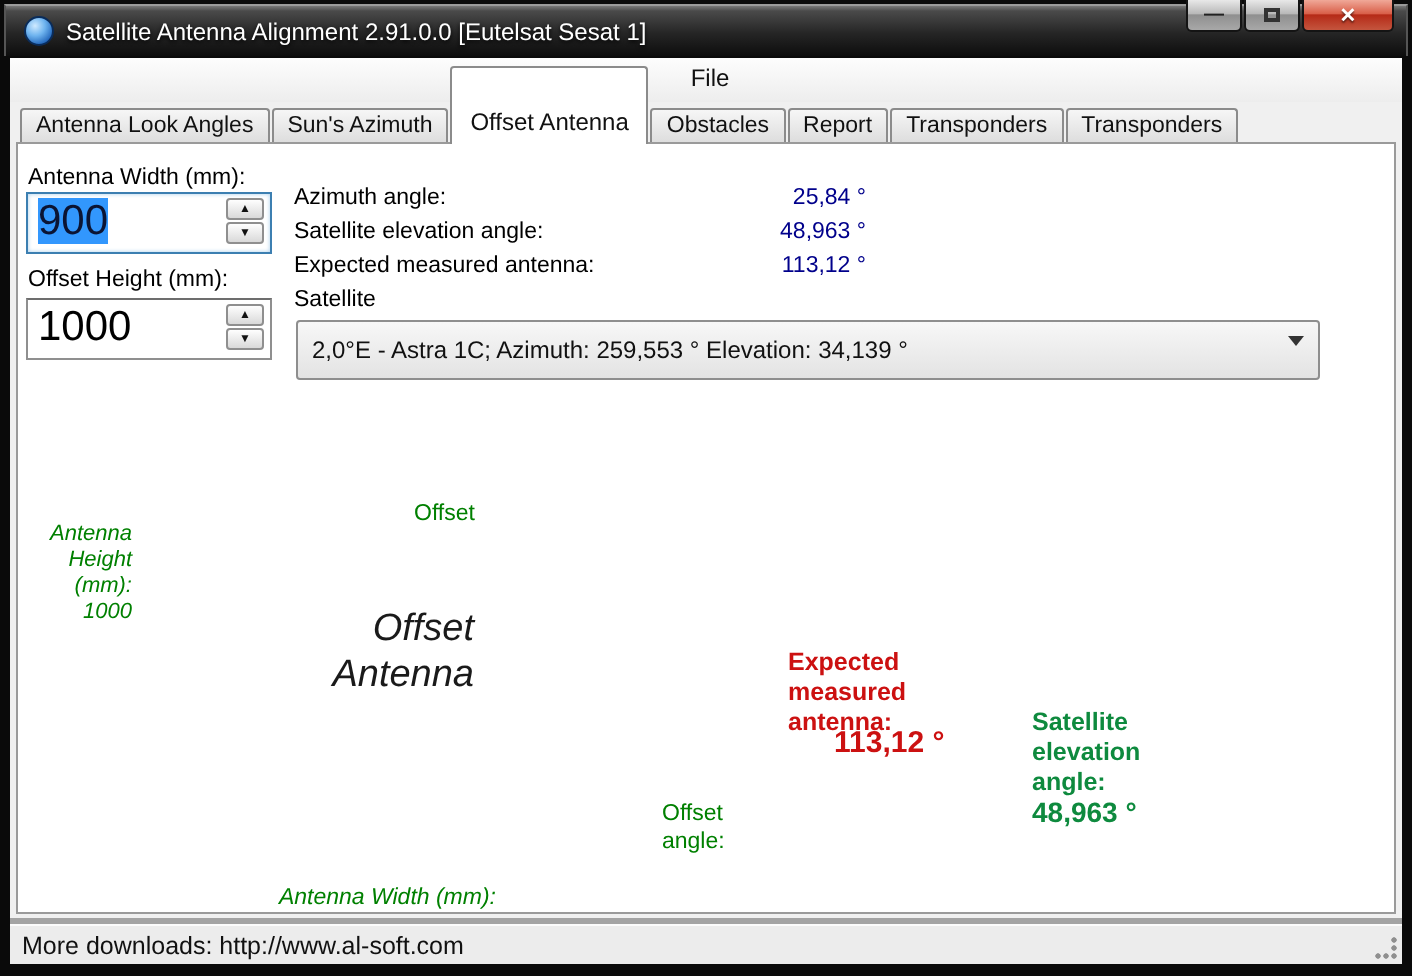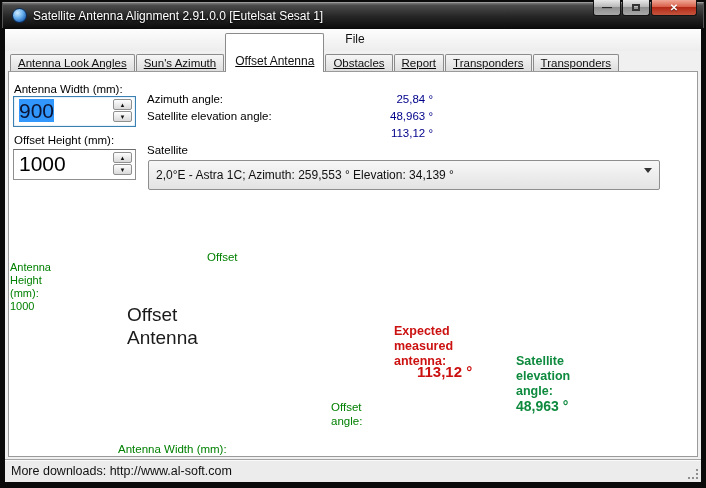--- a/index.html
+++ b/index.html
@@ -27,21 +27,21 @@
   .winbtn.min,.winbtn.max{width:28px;color:#222;text-shadow:none;}
   .winbtn.close{width:46px;background:linear-gradient(180deg,#f0a898 0%,#d9604a 45%,#b52a17 50%,#c4553e 100%);}
   .maxglyph{width:8px;height:7px;border:2px solid #333;display:inline-block;}
   
   .client{position:absolute;left:5px;top:29px;width:696px;height:453px;background:#f0f0f0;}
   
   .menubar{position:absolute;left:5px;top:29px;width:696px;height:22px;
     background:linear-gradient(180deg,#fdfdfd,#ededed);display:flex;align-items:center;padding-left:4px;flex-direction:column;}
   .menu-item{font-size:12px;color:#111;padding:3px 9px;cursor:default;}
   
-  .tabstrip{position:absolute;left:5px;top:51px;width:566px;height:21px;display:flex;align-items:flex-end;padding-left:5px;text-decoration:underline;}
+  .tabstrip{position:absolute;left:5px;top:51px;width:566px;height:21px;display:flex;align-items:flex-end;padding-left:5px;}
   .tab{font-size:11.5px;color:#111;border:1px solid #8b8b8b;border-bottom:none;
     border-top-left-radius:2px;border-top-right-radius:2px;
     background:linear-gradient(180deg,#f6f6f6,#dcdcdc);
     padding:2px 7px 3px 7px;margin-right:1px;white-space:nowrap;position:relative;z-index:1;}
   .tab.active{background:#fff;padding:20px 9px 4px 9px;z-index:3;font-size:12px;}
   
   .pane{position:absolute;left:8px;top:71px;width:690px;height:386px;background:#fff;border:1px solid #9a9a9a;z-index:2;}
   .lbl{position:absolute;font-size:11.5px;color:#000;white-space:nowrap;}
   
   .spinbox{position:absolute;background:#fff;}
@@ -57,29 +57,29 @@
   .info-label{position:absolute;left:147px;font-size:11.5px;color:#000;white-space:nowrap;}
   .info-value{position:absolute;width:286px;left:147px;text-align:right;font-size:11.5px;color:#00008b;white-space:nowrap;}
   
   .combo{position:absolute;left:148px;top:160px;width:512px;height:30px;border:1px solid #8e8e8e;border-radius:2px;
     background:linear-gradient(180deg,#f7f7f7,#e3e3e3);display:flex;align-items:center;}
   .combo-text{font-size:12px;color:#111;padding-left:7px;white-space:nowrap;overflow:hidden;}
   .combo-arrow{position:absolute;right:7px;top:7px;width:0;height:0;border-left:4px solid transparent;border-right:4px solid transparent;border-top:5px solid #333;}
   
   .dg{position:absolute;white-space:nowrap;}
   .green{color:#008000;}
-  .center{text-align:left;}
+  .center{text-align:right;font-style:italic;}
   .dish-title{font-size:19px;color:#1a1a1a;line-height:23px;}
   .red-bold{color:#cc1111;font-weight:bold;font-size:12.5px;line-height:15px;}
   .green-bold{color:#0e8a3e;font-weight:bold;font-size:12.5px;line-height:15px;}
   svg.diagram{position:absolute;left:8px;top:71px;width:690px;height:386px;z-index:0;}
   .overlay{z-index:4;}
   
   .statusbar{position:absolute;left:5px;top:459px;width:696px;height:23px;background:#ececec;
-    border-top:1px solid #a3a3a3;box-shadow:inset 0 1px 0 #fbfbfb;}
+    border-top:3px solid #a3a3a3;box-shadow:inset 0 1px 0 #fbfbfb;}
   .status-text{position:absolute;left:6px;top:4px;font-size:12.5px;color:#111;}
   .grip{position:absolute;right:2px;bottom:2px;width:12px;height:12px;
     background:
      radial-gradient(circle at 10px 10px,#8f8f8f 1.2px,transparent 1.5px),
      radial-gradient(circle at 6px 10px,#8f8f8f 1.2px,transparent 1.5px),
      radial-gradient(circle at 10px 6px,#8f8f8f 1.2px,transparent 1.5px),
      radial-gradient(circle at 2px 10px,#8f8f8f 1.2px,transparent 1.5px),
      radial-gradient(circle at 10px 2px,#8f8f8f 1.2px,transparent 1.5px);}
 </style>
 </head>
@@ -179,20 +179,21 @@
     <div class="spinner" style="left:99px;top:2px;">
       <div class="spinbtn">▲</div>
       <div class="spinbtn">▼</div>
     </div>
   </div>
 
   <div class="info-label overlay" style="top:93px;">Azimuth angle:</div>
   <div class="info-value overlay" style="top:93px;">25,84 °</div>
   <div class="info-label overlay" style="top:110px;">Satellite elevation angle:</div>
   <div class="info-value overlay" style="top:110px;">48,963 °</div>
+  <div class="info-label overlay" style="top:127px;">Expected measured antenna:</div>
   <div class="info-value overlay" style="top:127px;">113,12 °</div>
 
   <div class="lbl overlay" style="left:147px;top:144px;">Satellite</div>
   <div class="combo overlay">
     <span class="combo-text">2,0°E - Astra 1C;  Azimuth: 259,553 °  Elevation: 34,139 °</span>
     <span class="combo-arrow"></span>
   </div>
 
   <div class="dg green center overlay" style="left:10px;top:261px;width:56px;font-size:11px;line-height:13px;white-space:normal;">
     <div>Antenna</div>

